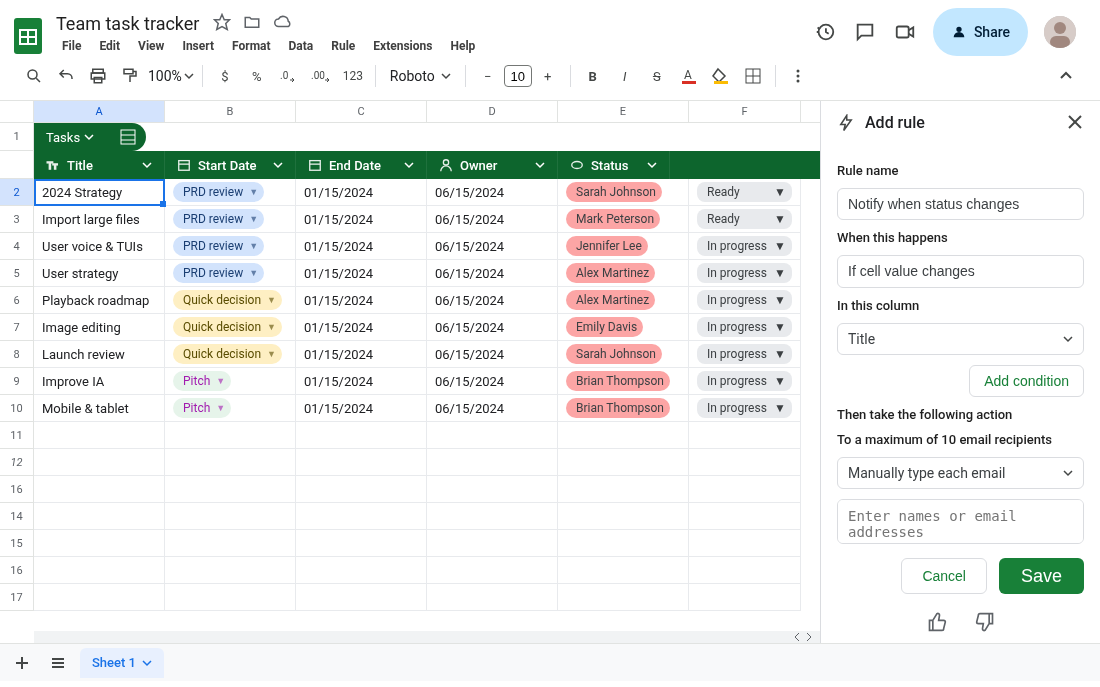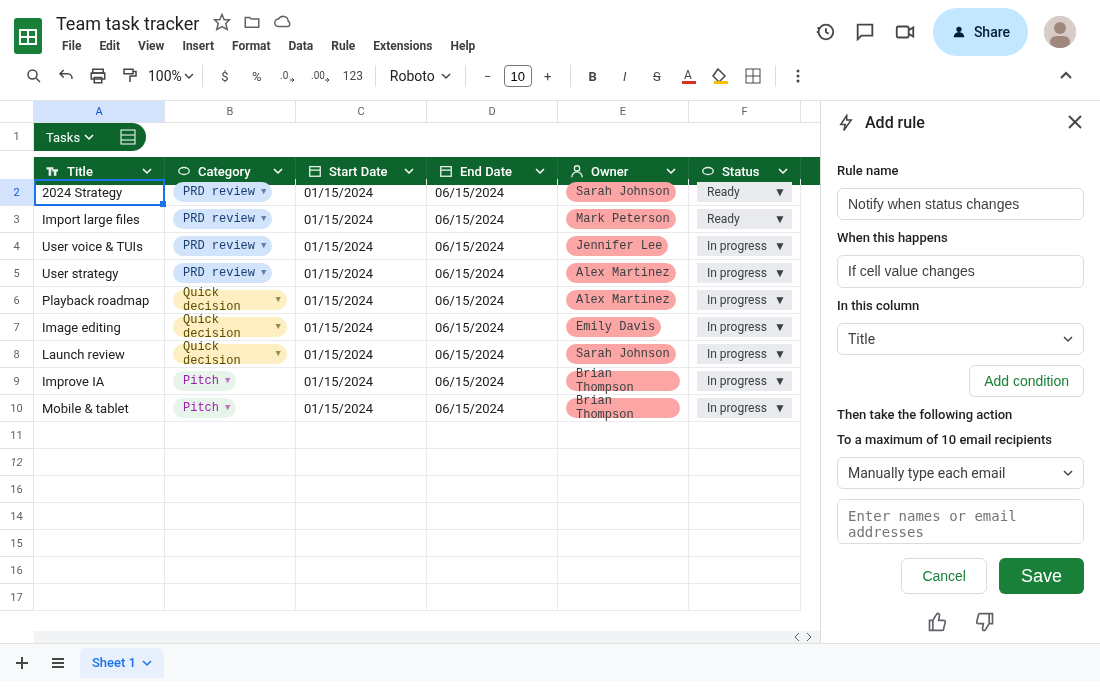--- a/index.html
+++ b/index.html
@@ -71,45 +71,45 @@
 
   .tab-bar {
     position:absolute; top:22px; left:34px;
     display:flex; align-items:center; gap:4px;
     background:#0d652d; height:28px; padding: 0 10px 0 12px;
     border-radius: 0 14px 14px 0;
     color:#fff; font-size:13px;
   }
 
   .table-header-row {
-    position:absolute; top:56px; left:0; right:0; height:28px;
+    position:absolute; top:50px; left:0; right:0; height:28px;
     background:#0d652d; color:#e8eaed; display:flex;
   }
   .th-cell { display:flex;align-items:center;justify-content:space-between; padding:0 12px; font-size:13px; font-weight:500; color:#fff; border-right:1px solid rgba(255,255,255,.08);}
   .th-cell .th-main{display:flex;align-items:center;gap:7px;}
   .th-ico { width:14px;height:14px; opacity:.9; }
 
   .data-rows { position:absolute; top:78px; left:0; right:0; }
   .data-row { display:flex; height:27px; }
   .cell { border-right:1px solid #e8eaed; border-bottom:1px solid #e8eaed; display:flex; align-items:center; padding:0 8px; font-size:13px; }
   .cell.title { width:131px; }
   .cell.cat { width:131px; justify-content:flex-start; }
   .cell.date { width:131px; }
   .cell.owner { width:131px; justify-content:flex-start; }
   .cell.status { width:112px; justify-content:flex-start;}
 
-  .chip { display:inline-flex;align-items:center;gap:6px; height:20px; padding:0 6px 0 10px; border-radius:10px; font-size:12px;font-family:Liberation Mono, monospace;}
+  .chip { display:inline-flex;align-items:center;gap:6px; height:20px; padding:0 6px 0 10px; border-radius:10px; font-size:12px;}
   .chip .caret{font-size:9px;opacity:.6;}
   .chip-prd { background:#d2e3fc; color:#1a3e72;}
   .chip-qd { background:#feefc3; color:#594c00;}
   .chip-pitch{ background:#e6f4ea; color:#a21caf;}
   .chip-owner{ background:#fca5a5; color:#3c4043;}
   .chip-ready{ background:#e8eaed; color:#3c4043;}
   .chip-inprog{ background:#e8eaed; color:#3c4043;}
-  .status-chip{display:inline-flex;align-items:center;justify-content:space-between;width:96px;height:20px;padding:0 6px 0 10px;border-radius:0;font-size:12px;}
+  .status-chip{display:inline-flex;align-items:center;justify-content:space-between;width:96px;height:20px;padding:0 6px 0 10px;border-radius:8px;font-size:12px;}
 
   .sel-cell {
     position:absolute; top:78px; left:34px; width:131px; height:27px;
     border:2px solid #1a73e8; pointer-events:none;
   }
   .sel-cell::after{ content:''; position:absolute; right:-3px; bottom:-3px; width:6px;height:6px;background:#1a73e8;}
 
   .side-panel {
     width: 280px; border-left:1px solid #dadce0; padding: 12px 16px 8px 16px;
     display:flex; flex-direction:column; gap:10px; background:#fff;
@@ -348,31 +348,20 @@
             </svg>
             <span>Title</span>
           </span>
         <svg width="10" height="10" viewBox="0 0 10 10">
             <path d="M1 3l4 4 4-4" stroke="#fff" fill="none" stroke-width="1.5"></path>
           </svg>
       </div>
       <div class="th-cell" style="width:131px">
         <span class="th-main">
             <svg class="th-ico" viewBox="0 0 16 16" fill="none" stroke="#fff" stroke-width="1.5">
-              <ellipse cx="8" cy="8" rx="6" ry="4"></ellipse>
-            </svg>
-            <span>Category</span>
-          </span>
-        <svg width="10" height="10" viewBox="0 0 10 10">
-            <path d="M1 3l4 4 4-4" stroke="#fff" fill="none" stroke-width="1.5"></path>
-          </svg>
-      </div>
-      <div class="th-cell" style="width:131px">
-        <span class="th-main">
-            <svg class="th-ico" viewBox="0 0 16 16" fill="none" stroke="#fff" stroke-width="1.5">
               <rect x="2" y="3" width="12" height="11"></rect>
               <line x1="2" y1="7" x2="14" y2="7"></line>
             </svg>
             <span>Start Date</span>
           </span>
         <svg width="10" height="10" viewBox="0 0 10 10">
             <path d="M1 3l4 4 4-4" stroke="#fff" fill="none" stroke-width="1.5"></path>
           </svg>
       </div>
       <div class="th-cell" style="width:131px">

